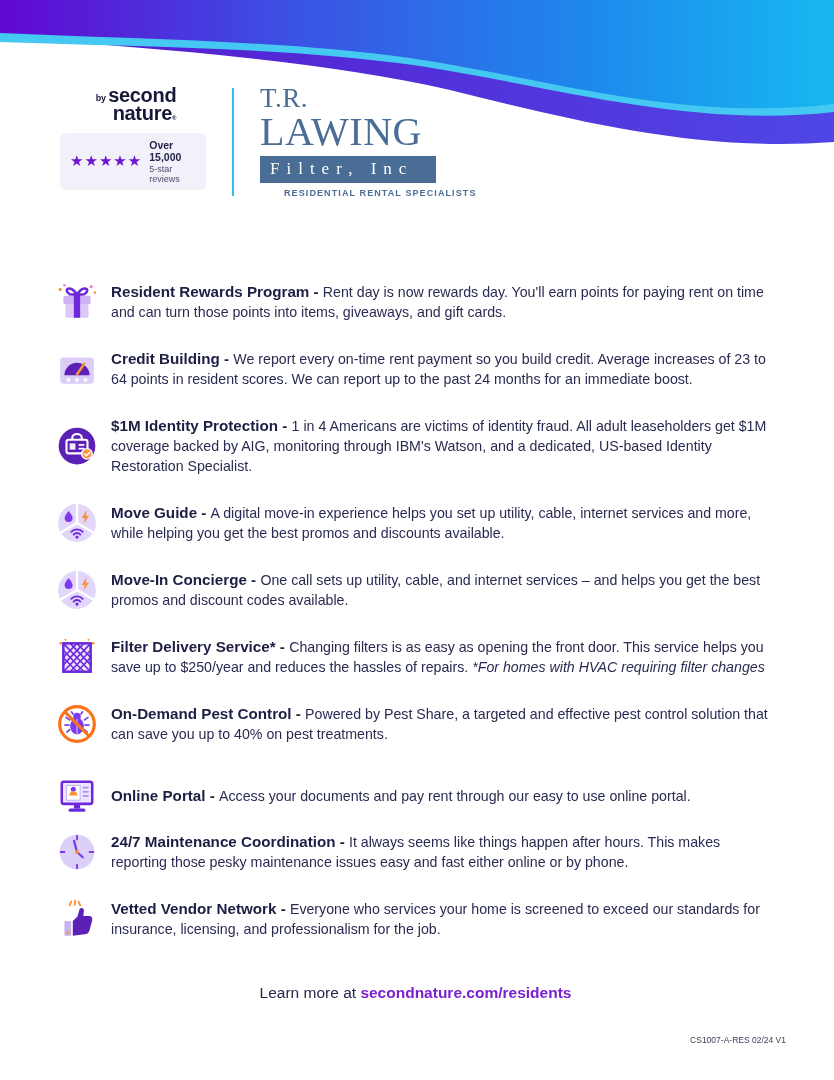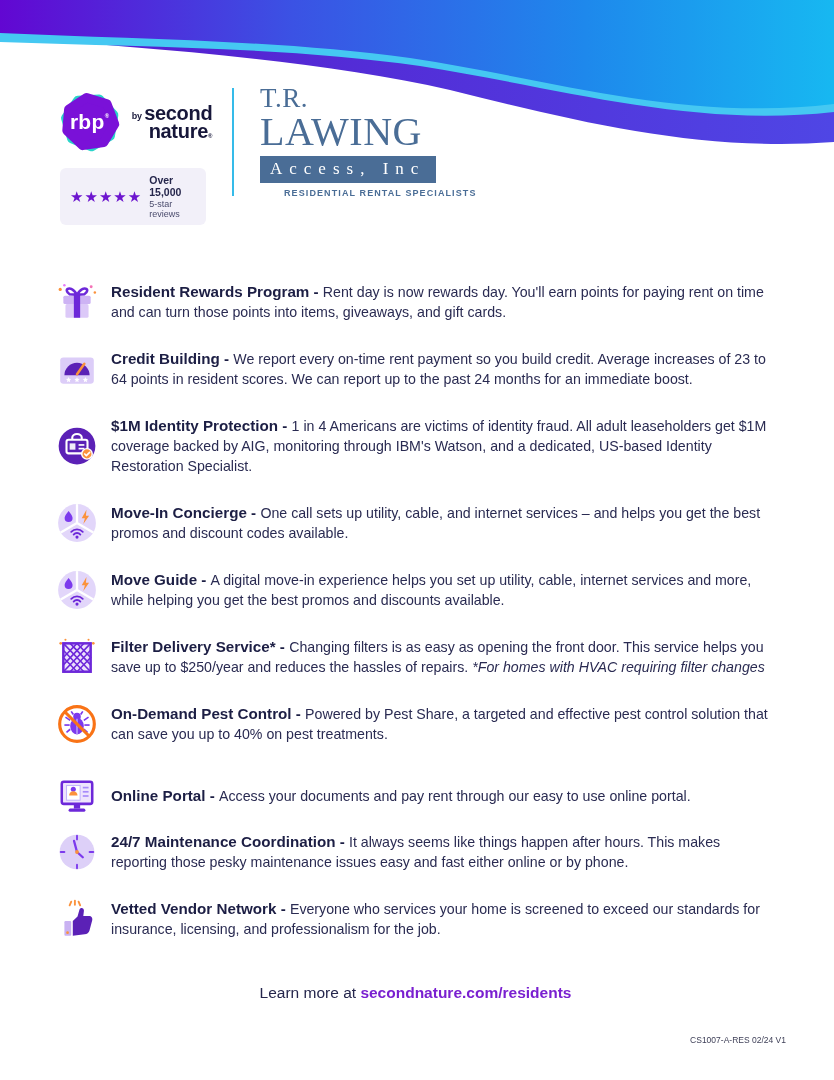--- a/index.html
+++ b/index.html
@@ -91,32 +91,20 @@
       </defs>
       <path d="M0 0 H834 V142 C700 152 580 122 450 90 C320 60 150 48 0 37 Z" fill="url(#gUnder)"></path>
       <path d="M0 0 H834 V112 C690 128 560 88 420 66 C290 47 140 47 0 42 Z" fill="#45c8f2"></path>
       <path d="M0 0 H834 V104 C680 122 555 80 410 58 C280 40 130 39 0 33 Z" fill="url(#gMain)"></path>
     </svg>
   </div>
 
   <div class="logos">
     <div class="rbp-col">
       <div class="rbp-row">
-        <div class="rbp-mark">
-          <svg viewBox="0 0 70 70">
-            <g stroke-linejoin="round">
-              <polygon points="35,11 53.8,20 58.4,40.3 45.4,56.6 24.6,56.6 11.6,40.3 16.2,20" fill="#2ad4c9" stroke="#2ad4c9" stroke-width="9" transform="rotate(22 35 35)"></polygon>
-              <polygon points="35,11 53.8,20 58.4,40.3 45.4,56.6 24.6,56.6 11.6,40.3 16.2,20" fill="#7a11d8" stroke="#7a11d8" stroke-width="9" transform="rotate(-8 35 35)"></polygon>
-            </g>
-          </svg>
-          <span class="rbp-text">
-              <span>rbp</span>
-              <span class="rbp-reg">®</span>
-            </span>
-        </div>
         <div class="sn-brand">
           <span class="sn-by">by</span>
           <div class="sn-words">
             <span>second</span>
             <span><span>nature</span><span class="sn-reg">®</span></span>
           </div>
         </div>
       </div>
       <div class="reviews-pill">
         <span class="stars">★★★★★</span>
@@ -125,21 +113,21 @@
           <span class="r2">5-star reviews</span>
         </span>
       </div>
     </div>
 
     <div class="logo-divider"></div>
 
     <div class="trl-col">
       <span class="trl-l1">T.R.</span>
       <span class="trl-l2">LAWING</span>
-      <span class="trl-bar">Access, Inc</span>
+      <span class="trl-bar">Filter, Inc</span>
       <span class="trl-l4">RESIDENTIAL RENTAL SPECIALISTS</span>
     </div>
   </div>
 
 
   <div class="benefits">
     <div class="benefit">
       <span class="b-icon">
           <svg viewBox="0 0 40 40">
             <circle cx="4" cy="8" r="1.5" fill="#fb923c"></circle>
@@ -199,42 +187,42 @@
             </g>
             <path d="M12 8.5 c2.5 3.2 3.8 5 3.8 6.8 a3.8 3.8 0 0 1 -7.6 0 C8.2 13.5 9.5 11.7 12 8.5 Z" fill="#7c3aed"></path>
             <polygon points="29,7.5 24.5,15.5 27.5,15.5 26,21 31.5,13 28.5,13" fill="#fb923c"></polygon>
             <g fill="none" stroke="#6d28d9" stroke-width="1.7" stroke-linecap="round">
               <path d="M14.5 28.5 a7.5 7.5 0 0 1 11 0"></path>
               <path d="M16.8 31 a4.2 4.2 0 0 1 6.4 0"></path>
             </g>
             <circle cx="20" cy="33.4" r="1.5" fill="#6d28d9"></circle>
           </svg>
         </span>
-      <span class="b-text"><span class="b-title">Move-In Concierge - </span><span class="b-desc">One call sets up utility, cable, and internet services – and helps you get the best promos and discount codes available.</span></span>
+      <span class="b-text"><span class="b-title">Move Guide - </span><span class="b-desc">A digital move-in experience helps you set up utility, cable, internet services and more, while helping you get the best promos and discounts available.</span></span>
     </div>
 
     <div class="benefit">
       <span class="b-icon">
           <svg viewBox="0 0 40 40">
             <circle cx="20" cy="20" r="18" fill="#e2d6fa"></circle>
             <g stroke="#ffffff" stroke-width="2.2">
               <line x1="20" y1="20" x2="20" y2="2"></line>
               <line x1="20" y1="20" x2="4.5" y2="29"></line>
               <line x1="20" y1="20" x2="35.5" y2="29"></line>
             </g>
             <path d="M12 8.5 c2.5 3.2 3.8 5 3.8 6.8 a3.8 3.8 0 0 1 -7.6 0 C8.2 13.5 9.5 11.7 12 8.5 Z" fill="#7c3aed"></path>
             <polygon points="29,7.5 24.5,15.5 27.5,15.5 26,21 31.5,13 28.5,13" fill="#fb923c"></polygon>
             <g fill="none" stroke="#6d28d9" stroke-width="1.7" stroke-linecap="round">
               <path d="M14.5 28.5 a7.5 7.5 0 0 1 11 0"></path>
               <path d="M16.8 31 a4.2 4.2 0 0 1 6.4 0"></path>
             </g>
             <circle cx="20" cy="33.4" r="1.5" fill="#6d28d9"></circle>
           </svg>
         </span>
-      <span class="b-text"><span class="b-title">Move Guide - </span><span class="b-desc">A digital move-in experience helps you set up utility, cable, internet services and more, while helping you get the best promos and discounts available.</span></span>
+      <span class="b-text"><span class="b-title">Move-In Concierge - </span><span class="b-desc">One call sets up utility, cable, and internet services – and helps you get the best promos and discount codes available.</span></span>
     </div>
 
     <div class="benefit">
       <span class="b-icon">
           <svg viewBox="0 0 40 40">
             <circle cx="4.5" cy="7" r="1.3" fill="#fb923c"></circle>
             <circle cx="9" cy="3.5" r="1" fill="#fb923c"></circle>
             <circle cx="31" cy="3.5" r="1" fill="#fb923c"></circle>
             <circle cx="35.5" cy="7" r="1.3" fill="#fb923c"></circle>
             <rect x="7" y="7" width="26" height="27" fill="#ece2fc" stroke="#6d28d9" stroke-width="2.4"></rect>

